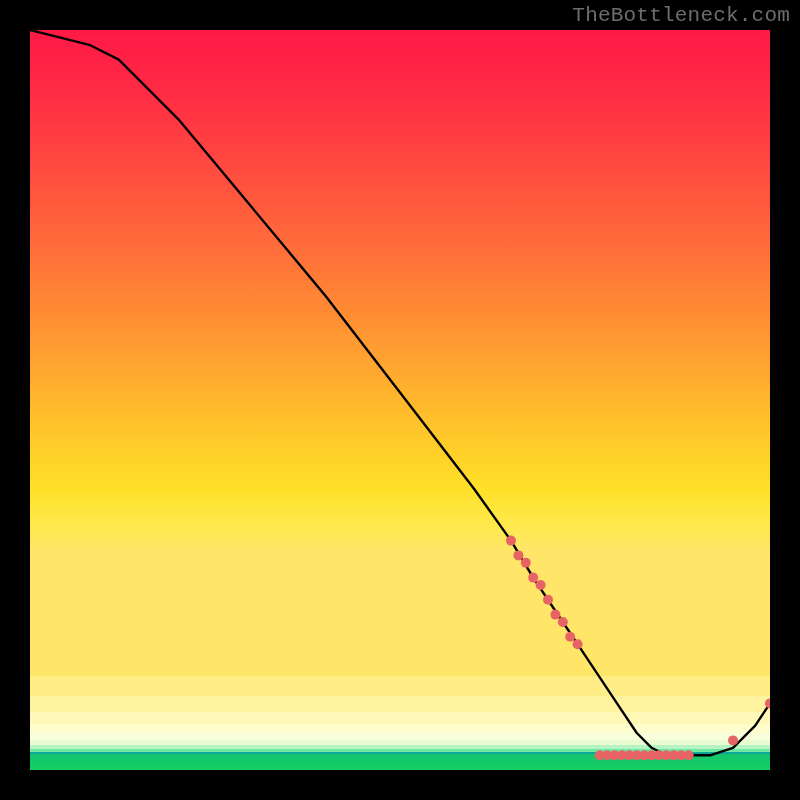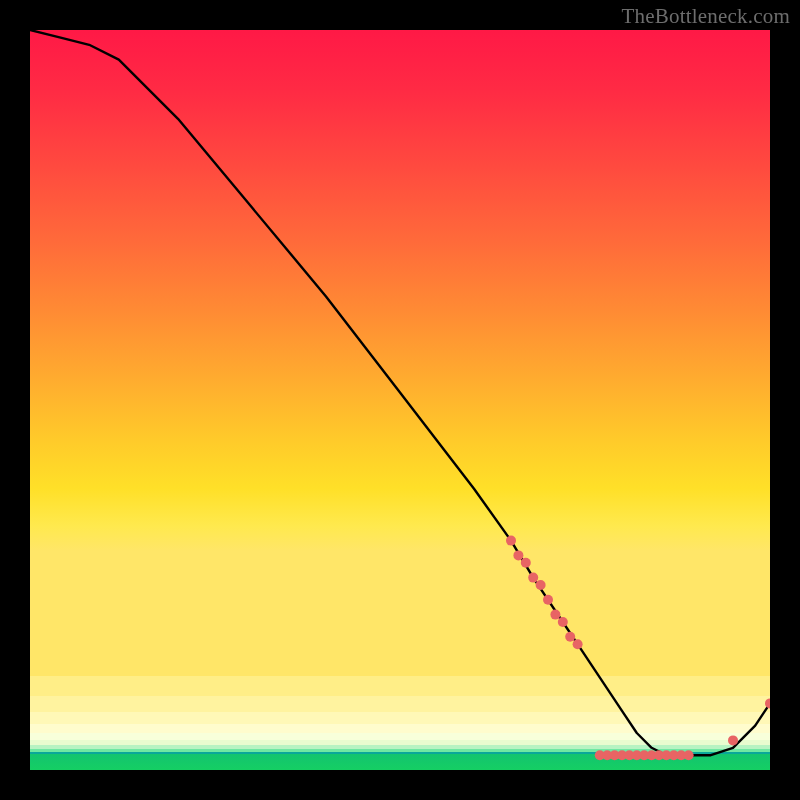--- a/index.html
+++ b/index.html
@@ -61,21 +61,21 @@
     inset: 0;
     width: 740px;
     height: 740px;
     display: block;
   }
   .watermark {
     position: absolute;
     top: 4px;
     right: 10px;
     color: #6d6d6d;
-    font-family: Liberation Serif, serif;
+    font-family: Liberation Mono, monospace;
     font-size: 21px;
     letter-spacing: 0.2px;
     user-select: none;
   }
 </style>
 </head>
 <body>
 
 <div class="stage">
   <div class="plot">

